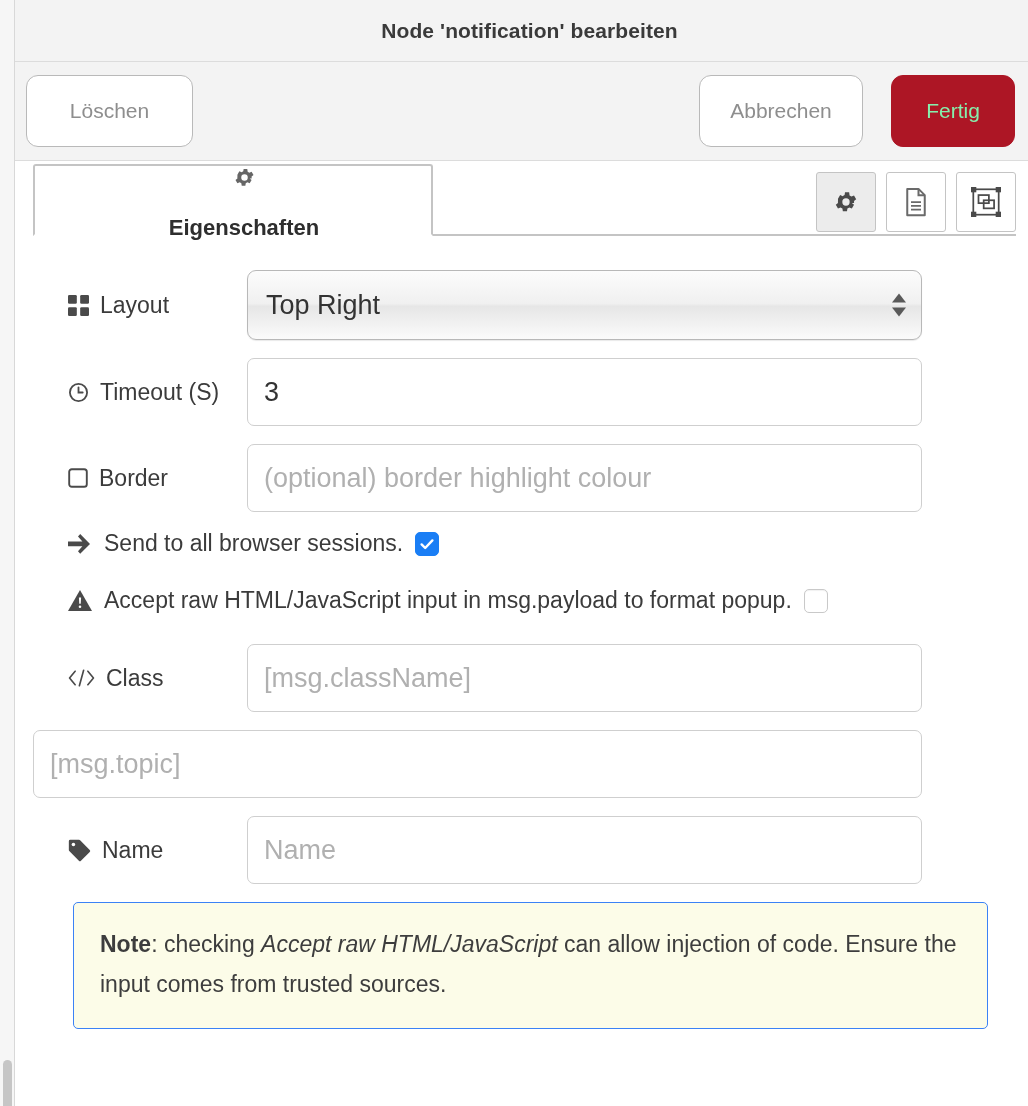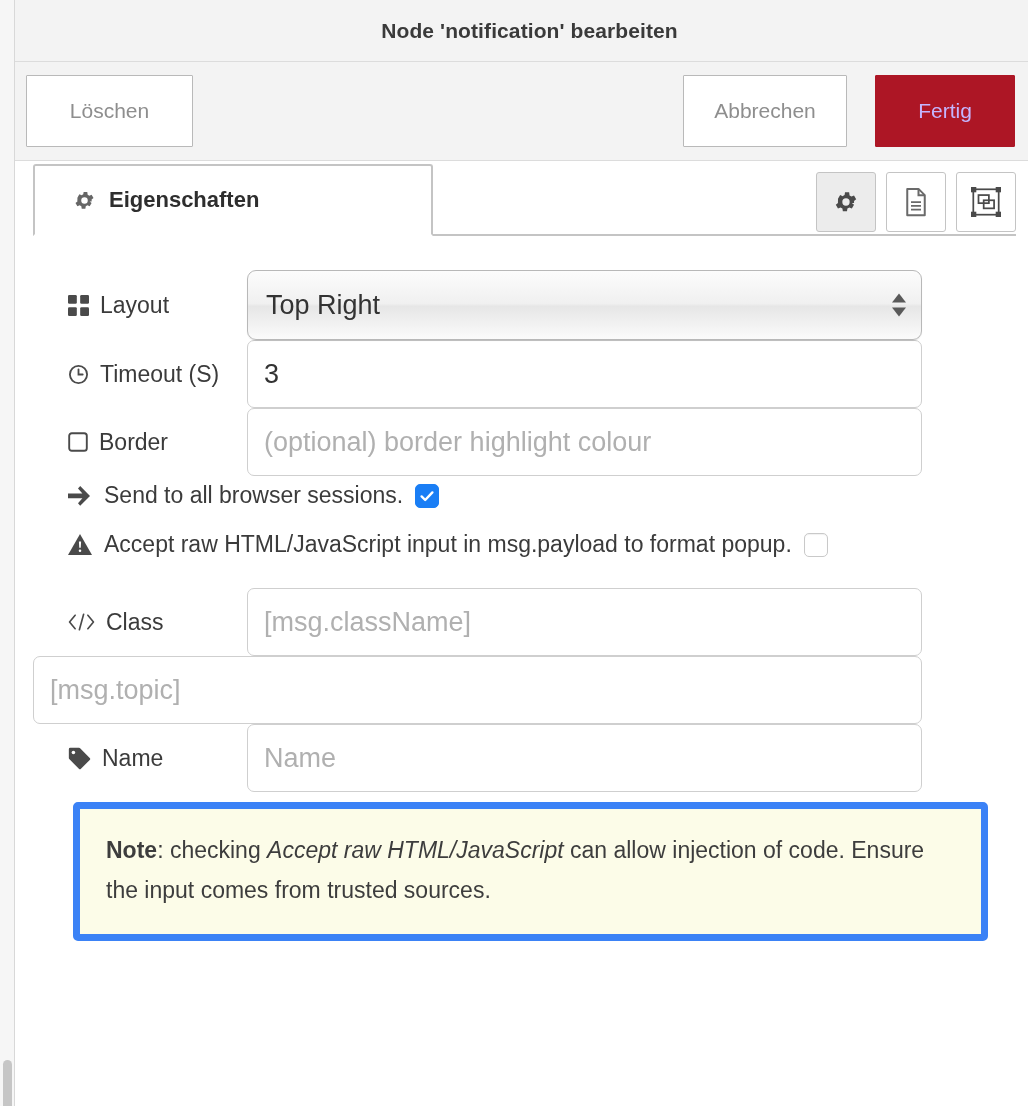--- a/index.html
+++ b/index.html
@@ -66,41 +66,41 @@
     background: #f3f3f3;
     border-bottom: 1px solid #dcdcdc;
     display: flex;
     align-items: center;
     padding: 0 13px 0 11px;
     box-sizing: border-box;
   }
   .btn {
     font-family: "Liberation Sans", sans-serif;
     font-size: 21px;
-    border-radius: 1px;
+    border-radius: 12px;
     box-sizing: border-box;
     cursor: pointer;
     display: flex;
     align-items: center;
     justify-content: center;
     user-select: none;
   }
   .btn-secondary {
     background: #ffffff;
     border: 1px solid #b9b9b9;
     color: #8e8e8e;
   }
   #delete-button  { width: 167px; height: 72px; }
   #cancel-button  { width: 164px; height: 72px; margin-left: auto; text-align: right; }
   #done-button {
-    width: 140px; height: 72px;
+    width: 124px; height: 72px;
     margin-left: 28px;
     background: #ad1625;
     border: 1px solid #ad1625;
-    color: #c4b5fd;
+    color: #86efac;
   }
 
   
   .tabbar {
     position: relative;
     height: 75px;
     padding: 0 12px 0 18px;
     box-sizing: border-box;
     display: flex;
     align-items: flex-end;
@@ -117,23 +117,24 @@
     z-index: 2;
     height: 72px;
     min-width: 400px;
     box-sizing: border-box;
     border: 2px solid #c4c4c4;
     border-bottom: 2px solid #ffffff;
     border-radius: 3px 3px 0 0;
     background: #ffffff;
     display: flex;
     align-items: center;
-    padding-left: 38px;
-    gap: 13px;
+    padding-left: 22px;
+    gap: 26px;
     cursor: pointer;
+    flex-direction: column;
   }
   .tab .tab-label {
     font-size: 22px;
     font-weight: bold;
     color: #2e2e2e;
   }
 
   .tab-tools {
     margin-left: auto;
     display: flex;
@@ -157,20 +158,21 @@
   .tool-btn.active { background: #ececec; }
 
   
   .form {
     padding: 34px 12px 0 18px;
     box-sizing: border-box;
   }
   .row {
     display: flex;
     align-items: center;
+    margin-bottom: 18px;
   }
   .row .label {
     width: 214px;
     flex: 0 0 214px;
     display: flex;
     align-items: center;
     gap: 11px;
     font-size: 23px;
     color: #3b3b3b;
     padding-left: 35px;
@@ -226,21 +228,21 @@
   }
   .select-arrows i.up   { border-bottom: 9px solid #595959; }
   .select-arrows i.down { border-top: 9px solid #595959; }
 
   
   .check-row {
     display: flex;
     align-items: center;
     gap: 12px;
     padding-left: 35px;
-    margin-bottom: 22px;
+    margin-bottom: 30px;
     font-size: 23px;
     color: #3b3b3b;
   }
   .check-row.wide { margin-bottom: 30px; }
   .cb {
     width: 24px; height: 24px;
     border-radius: 5px;
     box-sizing: border-box;
     flex: 0 0 24px;
     cursor: pointer;
@@ -257,21 +259,21 @@
     border: 1px solid #c9c9c9;
     box-shadow: 0 1px 1px rgba(0,0,0,.06) inset;
   }
   .cb.on svg { display: block; }
   .row-gap-1 { margin-top: 6px; }
 
   
   .note {
     margin: 10px 28px 0 40px;
     background: #fcfce8;
-    border: 7px solid #3b82f6;
+    border: 1px solid #3b82f6;
     border-radius: 5px;
     padding: 22px 26px 24px 26px;
     font-size: 23px;
     line-height: 1.72;
     color: #3d3d3d;
   }
   .note b { font-weight: bold; }
   .note i { font-style: italic; }
 
   .icon { display: inline-flex; align-items: center; justify-content: center; }

